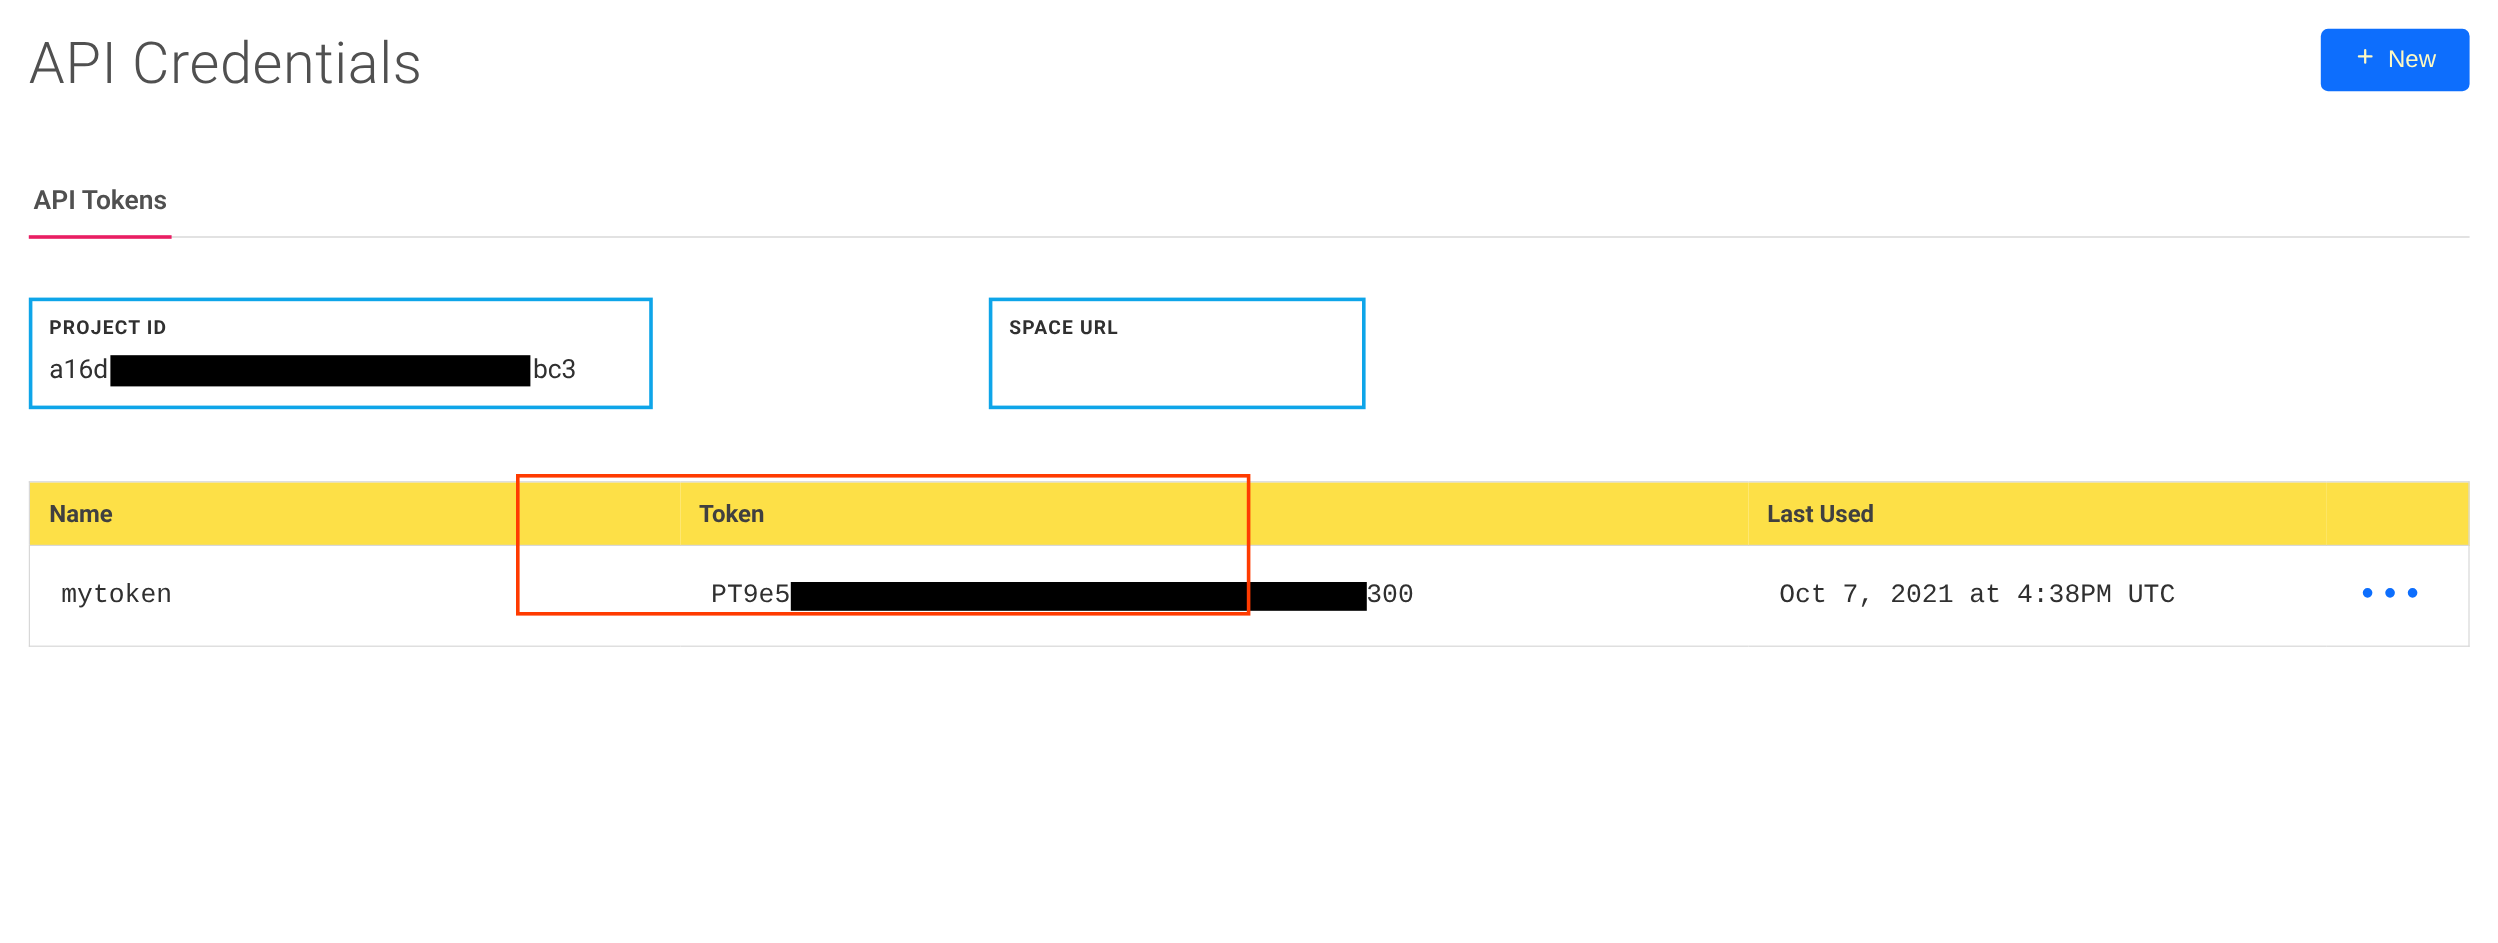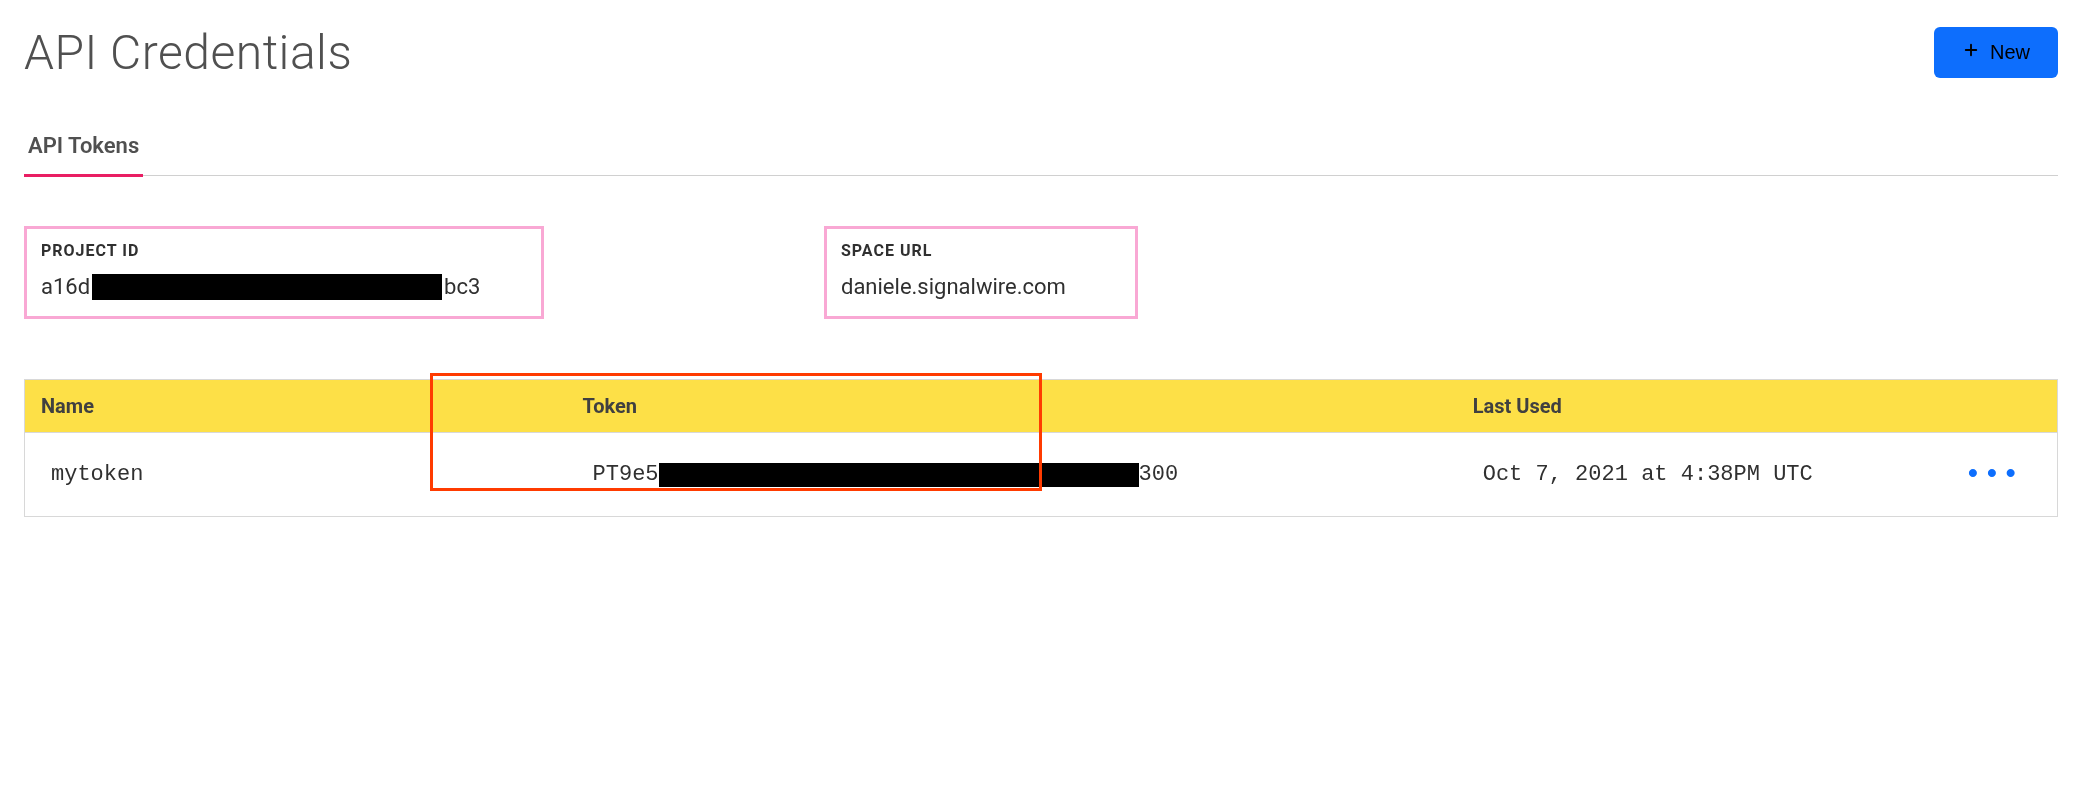--- a/index.html
+++ b/index.html
@@ -9,32 +9,32 @@
     }
     body {
       font-family: -apple-system, BlinkMacSystemFont, "Segoe UI", Roboto, "Helvetica Neue", Arial, sans-serif;
       background: #ffffff;
       padding: 24px;
       color: #404040;
     }
     .header {
       display: flex;
       justify-content: space-between;
-      align-items: center;
-      margin-bottom: 52px;
+      align-items: flex-start;
+      margin-bottom: 74px;
     }
     .page-title {
       font-size: 48px;
       font-weight: 300;
       color: #505050;
       letter-spacing: 0.5px;
     }
     .new-button {
       background: #0d6efd;
-      color: #000000;
+      color: #fef9c3;
       border: none;
       border-radius: 6px;
       padding: 14px 28px;
       font-size: 20px;
       display: flex;
       align-items: center;
       gap: 10px;
       cursor: pointer;
     }
     .new-button svg {
@@ -58,21 +58,21 @@
     .tab.active {
       border-bottom: 3px solid #e91e63;
       margin-bottom: -2px;
     }
     .info-row {
       display: flex;
       gap: 280px;
       margin-bottom: 60px;
     }
     .info-block {
-      border: 3px solid #f9a8d4;
+      border: 3px solid #0ea5e9;
       padding: 12px 8px 16px 14px;
     }
     .info-block.project {
       width: 520px;
     }
     .info-block.space {
       width: 314px;
     }
     .info-label {
       font-size: 16px;
@@ -189,21 +189,20 @@
   <div class="info-block project">
     <div class="info-label">PROJECT ID</div>
     <div class="info-value">
       <span>a16d</span>
       <span class="redacted-bar redacted-project"></span>
       <span>bc3</span>
     </div>
   </div>
   <div class="info-block space">
     <div class="info-label">SPACE URL</div>
-    <div class="info-value">daniele.signalwire.com</div>
   </div>
 </div>
 
 <div class="table-wrapper">
   <div class="token-highlight-box"></div>
   <table>
     <thead>
       <tr>
         <th class="col-name">Name</th>
         <th class="col-token">Token</th>

